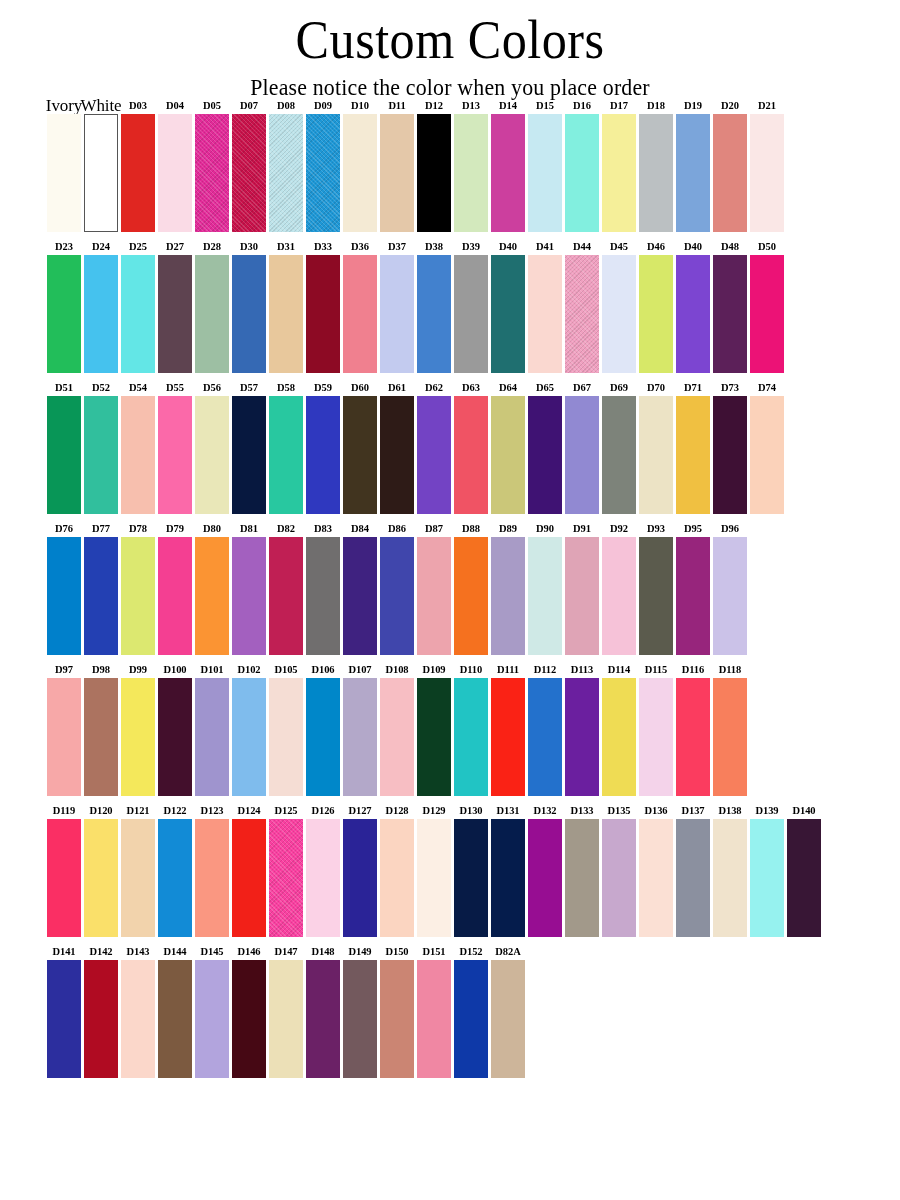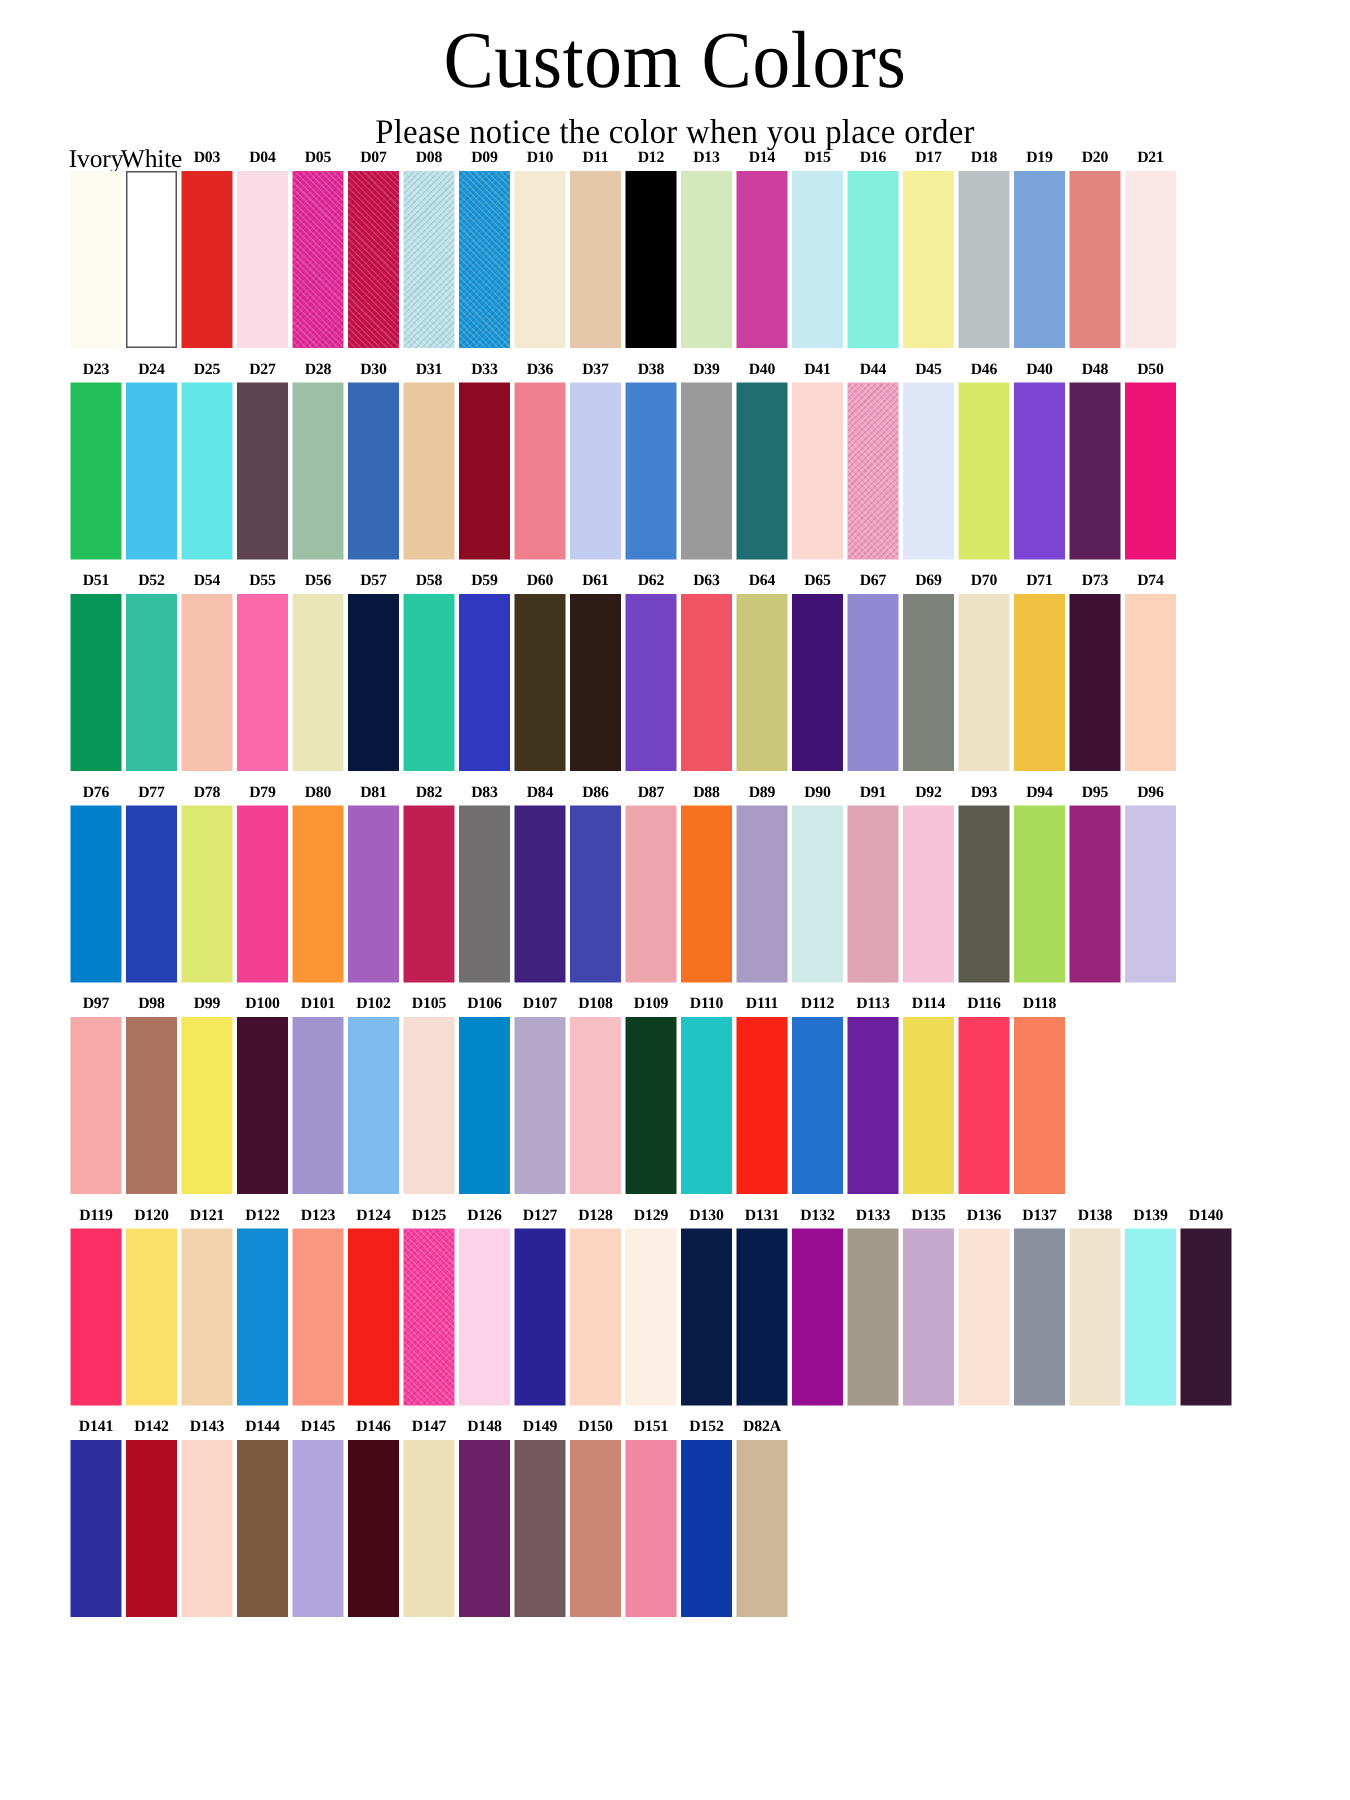--- a/index.html
+++ b/index.html
@@ -418,24 +418,20 @@
         </div>
         <div class="swatch-cell">
           <div class="swatch-label">D92</div>
           <div class="swatch-chip" style="background-color: rgb(246, 194, 216);"></div>
         </div>
         <div class="swatch-cell">
           <div class="swatch-label">D93</div>
           <div class="swatch-chip" style="background-color: rgb(91, 91, 77);"></div>
         </div>
         <div class="swatch-cell">
-          <div class="swatch-label">D94</div>
-          <div class="swatch-chip" style="background-color: rgb(169, 220, 91);"></div>
-        </div>
-        <div class="swatch-cell">
           <div class="swatch-label">D95</div>
           <div class="swatch-chip" style="background-color: rgb(151, 37, 124);"></div>
         </div>
         <div class="swatch-cell">
           <div class="swatch-label">D96</div>
           <div class="swatch-chip" style="background-color: rgb(203, 194, 232);"></div>
         </div>
       </div>
       <div class="swatch-row">
         <div class="swatch-cell">
@@ -494,20 +490,24 @@
           <div class="swatch-label">D112</div>
           <div class="swatch-chip" style="background-color: rgb(35, 113, 204);"></div>
         </div>
         <div class="swatch-cell">
           <div class="swatch-label">D113</div>
           <div class="swatch-chip" style="background-color: rgb(107, 31, 159);"></div>
         </div>
         <div class="swatch-cell">
           <div class="swatch-label">D114</div>
           <div class="swatch-chip" style="background-color: rgb(239, 220, 84);"></div>
+        </div>
+        <div class="swatch-cell">
+          <div class="swatch-label">D115</div>
+          <div class="swatch-chip" style="background-color: rgb(244, 211, 234);"></div>
         </div>
         <div class="swatch-cell">
           <div class="swatch-label">D116</div>
           <div class="swatch-chip" style="background-color: rgb(251, 60, 95);"></div>
         </div>
         <div class="swatch-cell">
           <div class="swatch-label">D118</div>
           <div class="swatch-chip" style="background-color: rgb(248, 127, 92);"></div>
         </div>
       </div>

